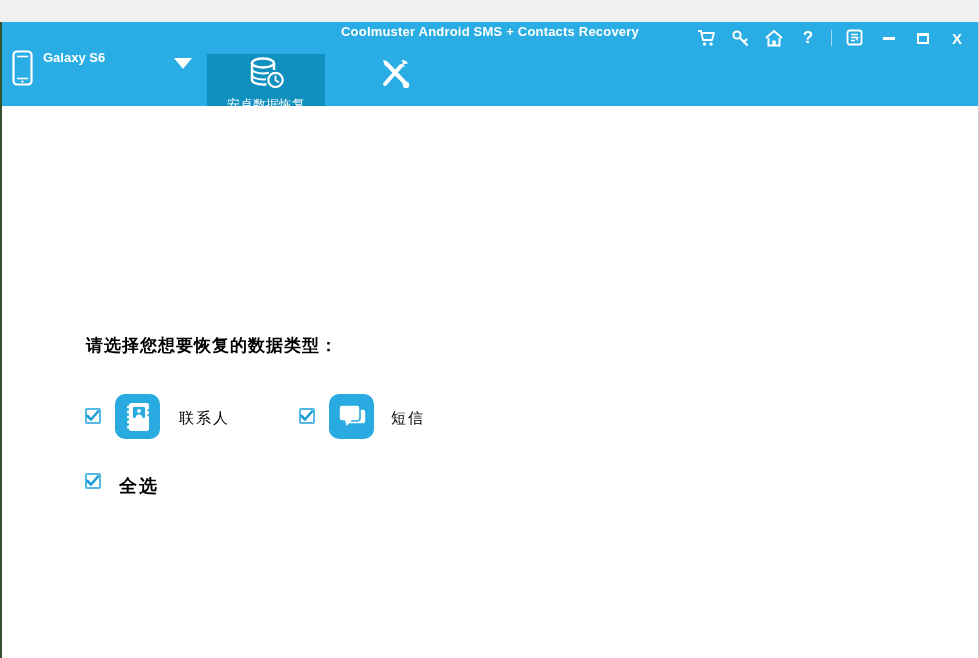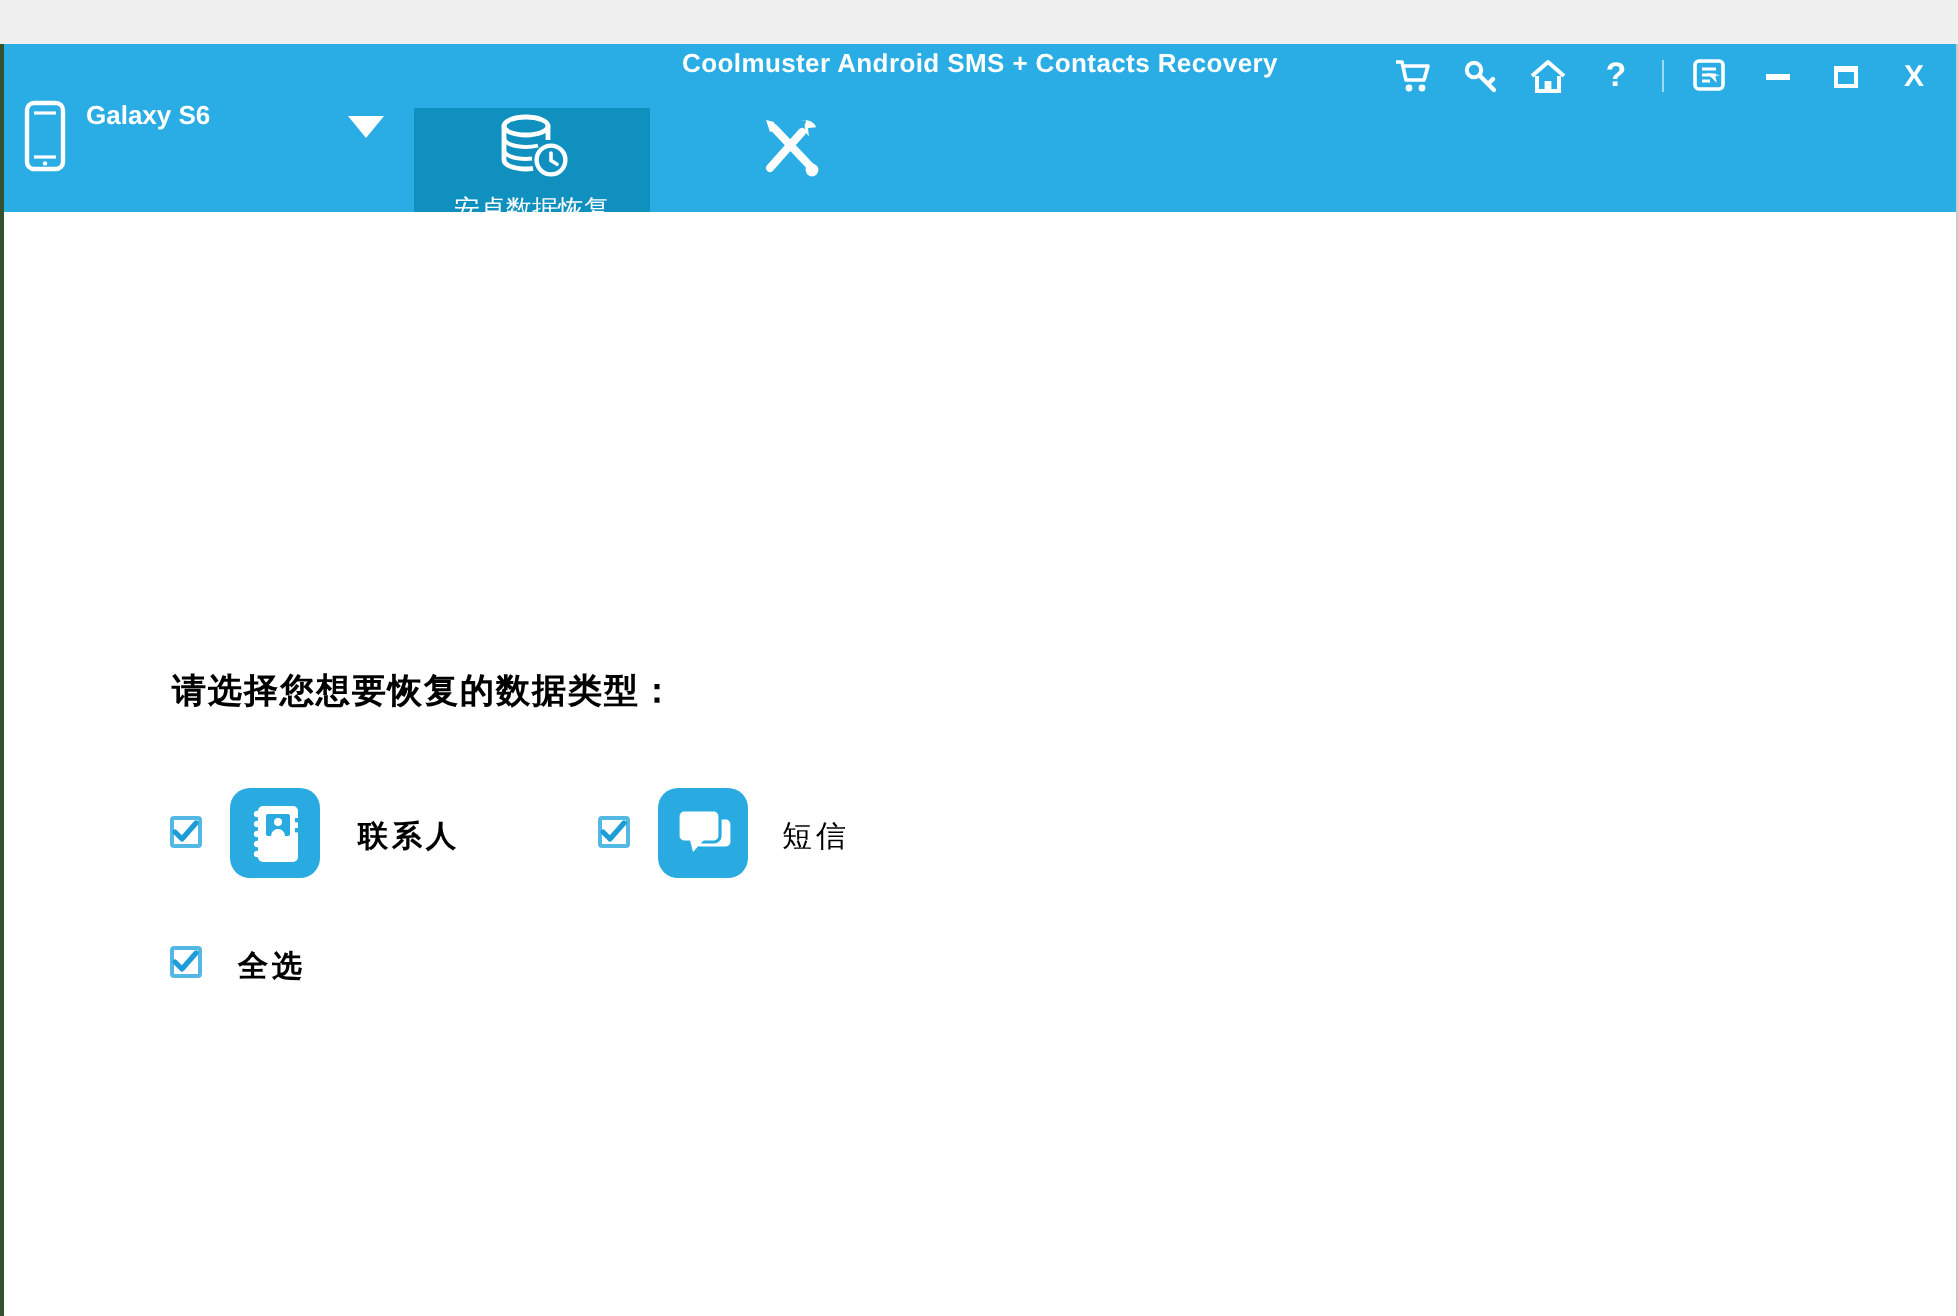--- a/index.html
+++ b/index.html
@@ -38,21 +38,21 @@
   .heading { position:absolute; left:84px; top:228px; font-size:17px; font-weight:bold; color:#000; letter-spacing:1px; }
   .checkbox {
     position:absolute; width:16px; height:16px; background:#fff;
     border:2px solid #53b9e4; border-radius:2px; cursor:pointer;
     display:flex; align-items:center; justify-content:center;
   }
   .checkbox svg { overflow:visible; }
   .opt-icon { position:absolute; width:45px; height:45px; background:#29abe2; border-radius:10px;
     display:flex; align-items:center; justify-content:center; cursor:pointer; }
   .opt-label { position:absolute; font-size:15px; color:#000; letter-spacing:2px; }
-  .selectall-label { position:absolute; font-size:15px; font-weight:bold; color:#000; letter-spacing:2px; }
+  .selectall-label { position:absolute; font-size:18px; font-weight:bold; color:#000; letter-spacing:2px; }
 </style>
 </head>
 <body>
 
 <div class="window">
 
   <div class="header">
 
     <div class="titlebar-title">Coolmuster Android SMS + Contacts Recovery</div>
 
@@ -158,21 +158,21 @@
           <circle cx="7.5" cy="17" r="1.6" fill="#fff"></circle>
           <circle cx="7.5" cy="22" r="1.6" fill="#fff"></circle>
           <circle cx="7.5" cy="27" r="1.6" fill="#fff"></circle>
         <rect x="12" y="7" width="12" height="11" rx="1" fill="#29abe2"></rect>
         <circle cx="18" cy="11" r="2" fill="#fff"></circle>
         <path d="M14.5 18 a3.5 3.5 0 0 1 7 0 z" fill="#fff"></path>
         <rect x="26.5" y="9" width="3" height="2.2" fill="#29abe2"></rect>
         <rect x="26.5" y="14" width="3" height="2.2" fill="#29abe2"></rect>
       </svg>
     </div>
-    <div class="opt-label" style="left:177px; top:303px;font-weight:bold;">联系人</div>
+    <div class="opt-label" style="left:177px; top:303px;">联系人</div>
 
     <div class="checkbox" style="left:297px; top:302px;">
       <svg width="14" height="12" viewBox="0 0 14 12">
           <path d="M1.5 6 L5 9.5 L12 1.5" fill="none" stroke="#1e9cd8" stroke-width="2.6" stroke-linecap="round" stroke-linejoin="round"></path>
         </svg>
     </div>
     <div class="opt-icon" style="left:327px; top:288px;">
       <svg width="34" height="34" viewBox="0 0 34 34">
         <rect x="12" y="9" width="19" height="15" rx="3" fill="#fff" stroke="#29abe2" stroke-width="1.6"></rect>
         <rect x="4" y="5" width="21" height="16" rx="3" fill="#fff" stroke="#29abe2" stroke-width="1.6"></rect>

